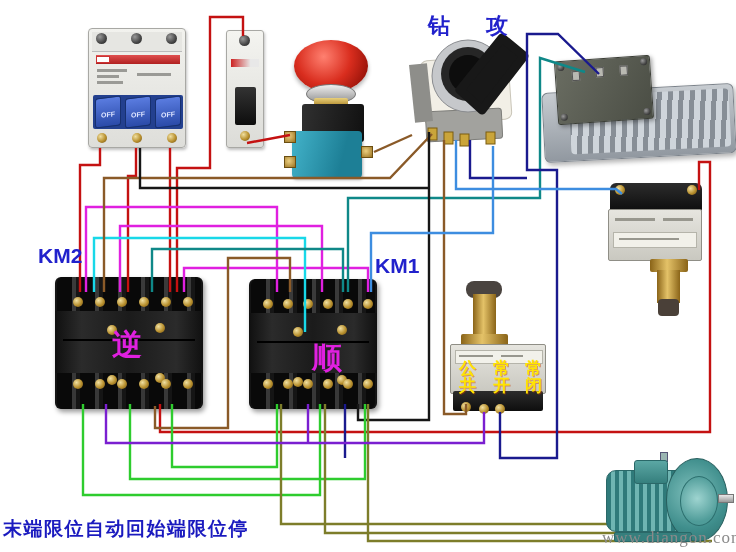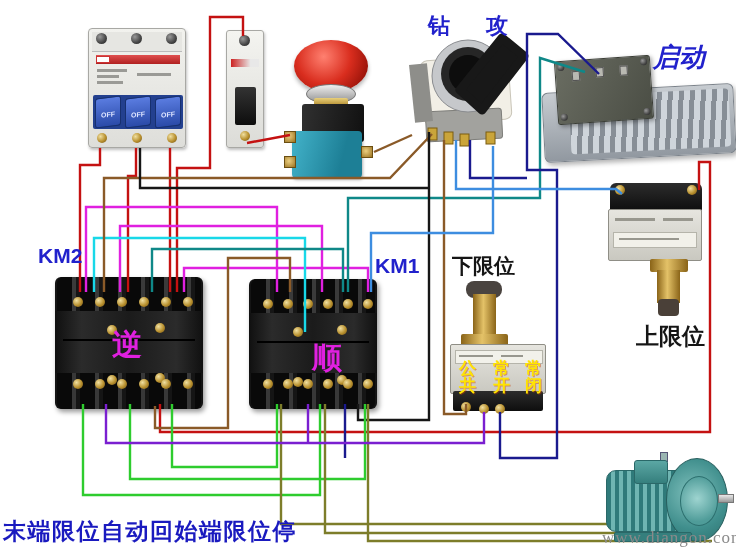--- a/index.html
+++ b/index.html
@@ -88,21 +88,21 @@
   .motor .mflange{left:66px;top:6px;width:62px;height:84px;border-radius:50%;
         background:radial-gradient(circle at 42% 42%,#7fc0bc,#3f8e8c 60%,#2c6f6e);border:1px solid #285f5e;}
   .motor .mface{left:80px;top:24px;width:38px;height:50px;border-radius:50%;
         background:radial-gradient(circle at 45% 45%,#9ed4d0,#4f9c99 70%);border:1px solid #2c6f6e;}
   .motor .mshaft{left:118px;top:42px;width:16px;height:9px;background:linear-gradient(#e8e8e8,#9a9a9a);border:1px solid #777;}
   .motor .mfoot{left:14px;top:80px;width:78px;height:10px;background:#357f7d;border:1px solid #2a6868;border-radius:2px;}
   .motor .mbolt{left:60px;top:0;width:8px;height:10px;background:#9ab5b2;border:1px solid #557;}
 
   .watermark{left:602px;top:528px;z-index:8;color:#8a8a8a;font-family:"Liberation Serif","DejaVu Serif",serif;
              font-size:17px;letter-spacing:1px;}
-  .caption{left:3px;top:516px;font-size:23px;letter-spacing:1.5px;color:#1a1abf;z-index:9;font-weight:bold;}
+  .caption{left:3px;top:516px;font-size:19px;letter-spacing:1.5px;color:#1a1abf;z-index:9;font-weight:bold;}
 
   .yterm{z-index:9;color:#ffe400;font-weight:bold;font-size:17px;line-height:17px;text-align:center;
          text-shadow:1px 1px 0 rgba(200,60,0,.45);}
 </style>
 </head>
 <body>
 
 <div id="stage">
 
   <div class="bk3">
@@ -296,23 +296,20 @@
       <polyline points="83,404 83,495 320,495 320,404" fill="none" stroke="#2ecc2e" stroke-width="2.4"></polyline>
       <polyline points="281,404 281,524 690,524" fill="none" stroke="#7d7d2a" stroke-width="2.4"></polyline>
       <polyline points="325,404 325,533 700,533" fill="none" stroke="#7d7d2a" stroke-width="2.4"></polyline>
       <polyline points="368,404 368,541 712,541" fill="none" stroke="#7d7d2a" stroke-width="2.4"></polyline>
       <polyline points="106,404 106,443 484,443 484,412" fill="none" stroke="#7a1fd0" stroke-width="2.4"></polyline>
       <polyline points="308,404 308,443" fill="none" stroke="#7a1fd0" stroke-width="2.4"></polyline>
     </svg>
 
   <div class="lbl blue-lbl" style="left:428px;top:11px;font-size:22px">钻</div>
   <div class="lbl blue-lbl" style="left:486px;top:11px;font-size:22px">攻</div>
-  <div class="lbl blue-lbl" style="left:653px;top:40px;font-size:26px;font-style:italic">启动</div>
   <div class="lbl blue-lbl" style="left:38px;top:244px;font-size:21px">KM2</div>
   <div class="lbl blue-lbl" style="left:375px;top:254px;font-size:21px">KM1</div>
-  <div class="lbl black-lbl" style="left:452px;top:252px;font-size:21px">下限位</div>
-  <div class="lbl black-lbl" style="left:636px;top:321px;font-size:23px">上限位</div>
   <div class="lbl mag-lbl" style="left:112px;top:325px;font-size:30px">逆</div>
   <div class="lbl mag-lbl" style="left:312px;top:338px;font-size:30px">顺</div>
   <div class="lbl caption">末端限位自动回始端限位停</div>
   <div class="watermark">www.diangon.com</div>
 
 </div>
 
 </body></html>

